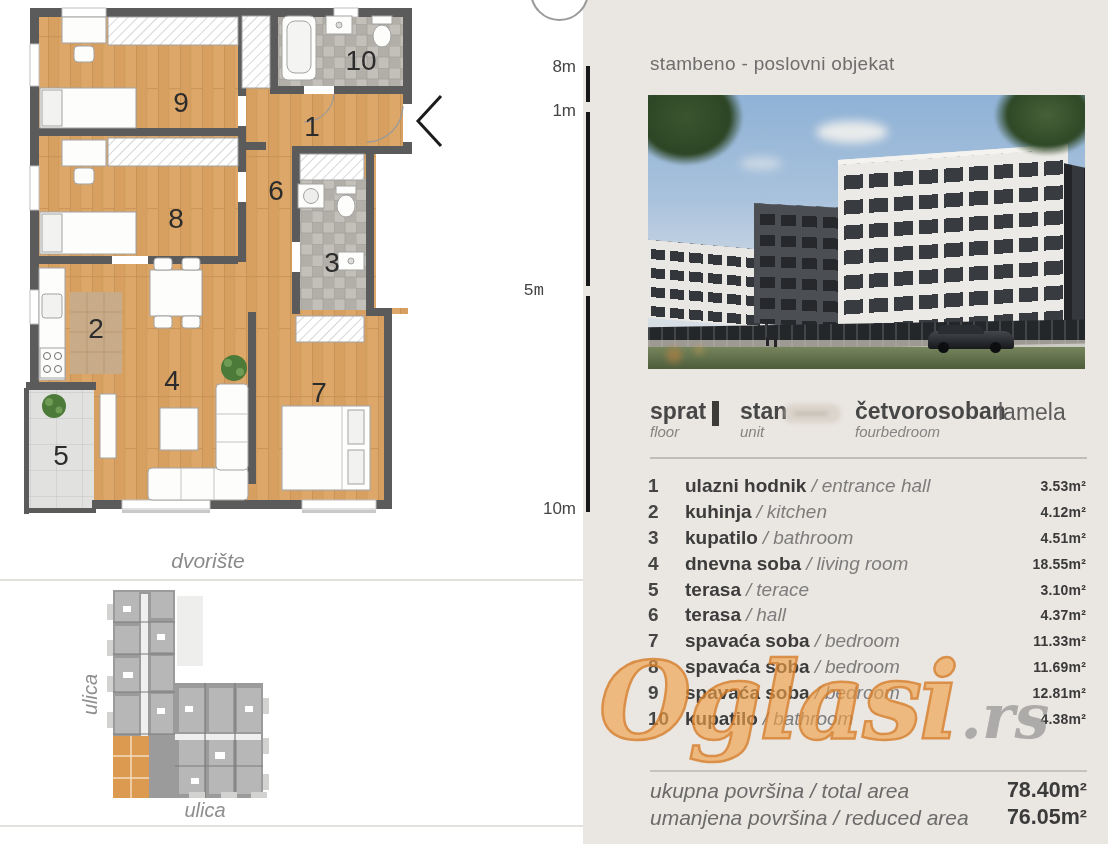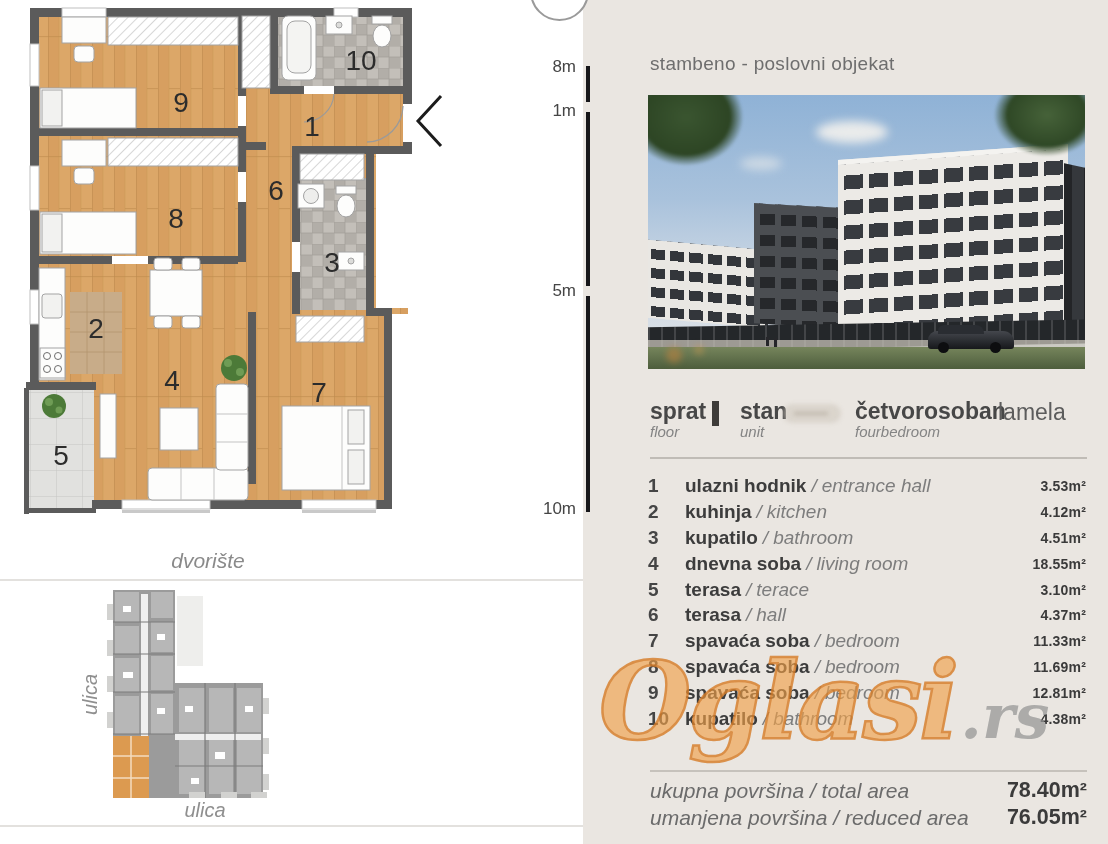--- a/index.html
+++ b/index.html
@@ -82,21 +82,21 @@
              font-family:"DejaVu Serif", serif;font-style:italic;line-height:1;}
   .wm-main{font-size:106px;font-weight:bold;color:rgba(240,160,72,.75);-webkit-text-stroke:2.5px rgba(214,124,40,.95);letter-spacing:-3px;}
   .wm-suffix{font-size:62px;font-weight:bold;color:rgba(148,148,148,.85);margin-left:4px;}
   
   .top-circle{position:absolute;left:530px;top:-38px;width:55px;height:55px;border:2px solid #9a9a9a;
               border-radius:50%;background:#fff;z-index:5;}
   .ruler-seg{position:absolute;left:586px;width:4px;background:#17171a;z-index:4;}
   .ruler-seg.s1{top:66px;height:36px;} .ruler-seg.s2{top:112px;height:174px;} .ruler-seg.s3{top:296px;height:216px;}
   .ruler-label{position:absolute;width:42px;text-align:right;font-size:17px;color:#454545;}
   .ruler-label.m0{left:534px;top:57px;} .ruler-label.m1{left:534px;top:101px;}
-  .ruler-label.m5{left:534px;top:281px;} .ruler-label.m10{left:534px;top:499px;}
+  .ruler-label.m5{left:502px;top:281px;font-family:Liberation Mono, monospace;} .ruler-label.m10{left:534px;top:499px;}
   
   .floor-plan{position:absolute;left:4px;top:2px;}
   .chevron{position:absolute;left:410px;top:90px;cursor:pointer;}
   .courtyard-label{position:absolute;left:0;top:549px;width:416px;text-align:center;
                    font-size:21px;font-style:italic;color:#8a8a8a;}
   .divider{position:absolute;left:0;width:583px;height:2px;background:#e3e1de;}
   .divider.d1{top:579px;} .divider.d2{top:825px;}
   .site-plan{position:absolute;left:105px;top:588px;}
   .street-left{position:absolute;left:58px;top:683px;width:64px;text-align:center;transform:rotate(-90deg);
                font-size:20px;font-style:italic;color:#8f8f8f;}

